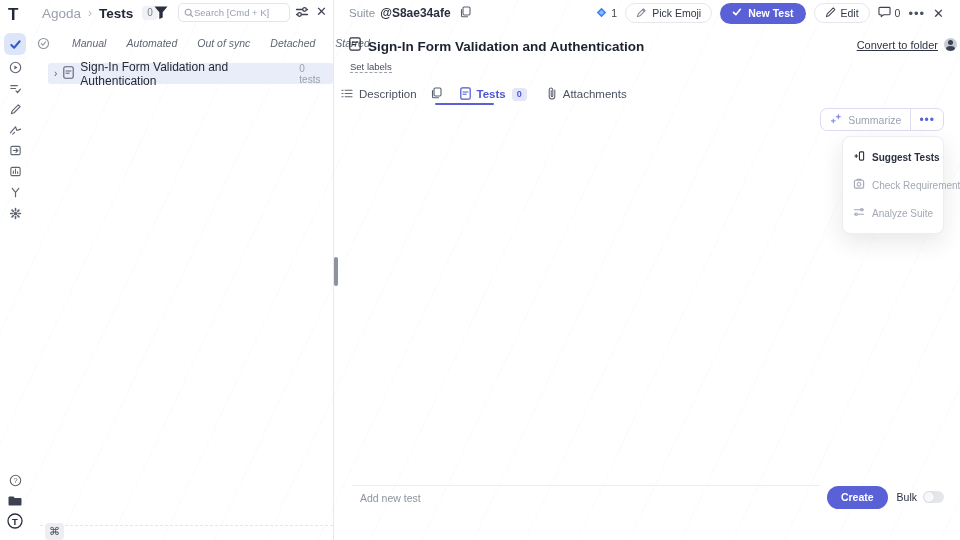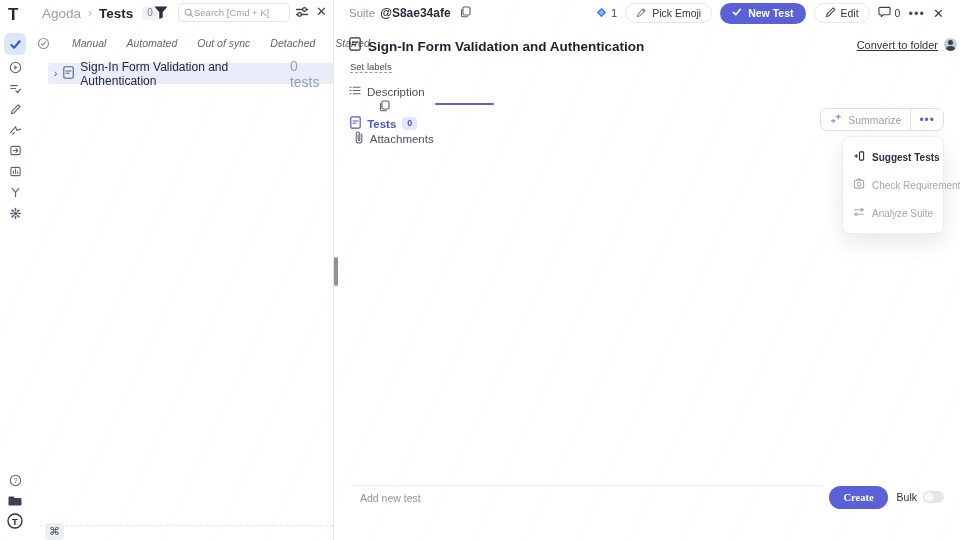--- a/index.html
+++ b/index.html
@@ -54,21 +54,21 @@
   #ftab-all { margin-right:22px; cursor:pointer; display:flex; }
 
   
   #tree-row {
     left:48px; top:63px; width:285px; height:21px;
     background:#e8edf9; border-radius:3px;
     display:flex; align-items:center; padding:0 6px; gap:6px; cursor:pointer;
   }
   #tree-chevron { color:#596070; font-size:10px; }
   #tree-title { font-size:12px; color:#232936; }
-  #tree-meta { font-size:14px; color:#9aa1ad; }
+  #tree-meta { font-size:10px; color:#9aa1ad; }
 
   
   #left-bottom-line { left:40px; top:525px; width:293px; border-top:1px dashed #e4e6ea; }
   #cmd-key {
     left:45px; top:523px; width:19px; height:17px; background:#eceef2;
     border-radius:4px; color:#4a5160; font-size:11px;
     display:flex; align-items:center; justify-content:center; cursor:pointer;
   }
 
   
@@ -104,21 +104,21 @@
   #avatar {
     width:13px; height:13px; border-radius:50%; background:#c7cbd2;
     position:relative; overflow:hidden; cursor:pointer;
   }
   #avatar::before { content:""; position:absolute; left:4px; top:2px; width:5px; height:5px; border-radius:50%; background:#3c4250; }
   #avatar::after { content:""; position:absolute; left:2px; top:8px; width:9px; height:6px; border-radius:50%; background:#3c4250; }
 
   #set-labels { left:350px; top:61px; font-size:9.5px; color:#474e5c; border-bottom:1px dashed #9aa1ad; cursor:pointer; }
 
   
-  #content-tabs { left:349px; top:85px; height:18px; gap:0;flex-direction:column; }
+  #content-tabs { left:341px; top:85px; height:18px; gap:0; }
   .ctab { display:flex; align-items:center; gap:6px; cursor:pointer; font-size:11.5px; color:#4a5160; }
   #tab-tests { color:#4f56cf; font-weight:600; position:relative; }
   .tab-badge {
     font-size:9px; color:#4f56cf; background:#e3e6f9; border-radius:4px;
     padding:1px 5px; line-height:11px;
   }
   #tests-underline { left:435px; top:103px; width:59px; height:2px; background:#5a61d6; border-radius:2px; }
 
   
   #summarize-btn {
@@ -146,21 +146,21 @@
   #add-bar { left:352px; top:485px; width:592px; height:24px; display:flex; align-items:center; }
   #add-input {
     flex:1; height:24px; border:none; border-top:1px solid #ebedf1; outline:none;
     font-size:10.5px; color:#3a404e; background:transparent; padding:0 8px;
     font-family:"Liberation Sans", sans-serif;
   }
   #add-input::placeholder { color:#8d94a0; }
   #create-btn {
     height:23px; border-radius:12px; background:#5a61d6; color:#fff; border:none;
     font-size:10.5px; font-weight:600; padding:0 14px; margin-left:7px; cursor:pointer;
-    font-family:Liberation Serif, serif;
+    font-family:Liberation Sans, sans-serif;
   }
   #bulk-label { font-size:10.5px; font-weight:400; color:#2a303e; margin-left:9px; }
   #bulk-toggle {
     width:21px; height:12px; border-radius:7px; background:#e4e6ea; margin-left:6px;
     position:relative; cursor:pointer;
   }
   #bulk-toggle::before { content:""; position:absolute; left:1px; top:1px; width:10px; height:10px; border-radius:50%; background:#f7f8fa; box-shadow:0 0 2px rgba(0,0,0,0.15); }
 </style>
 </head>
 <body>

